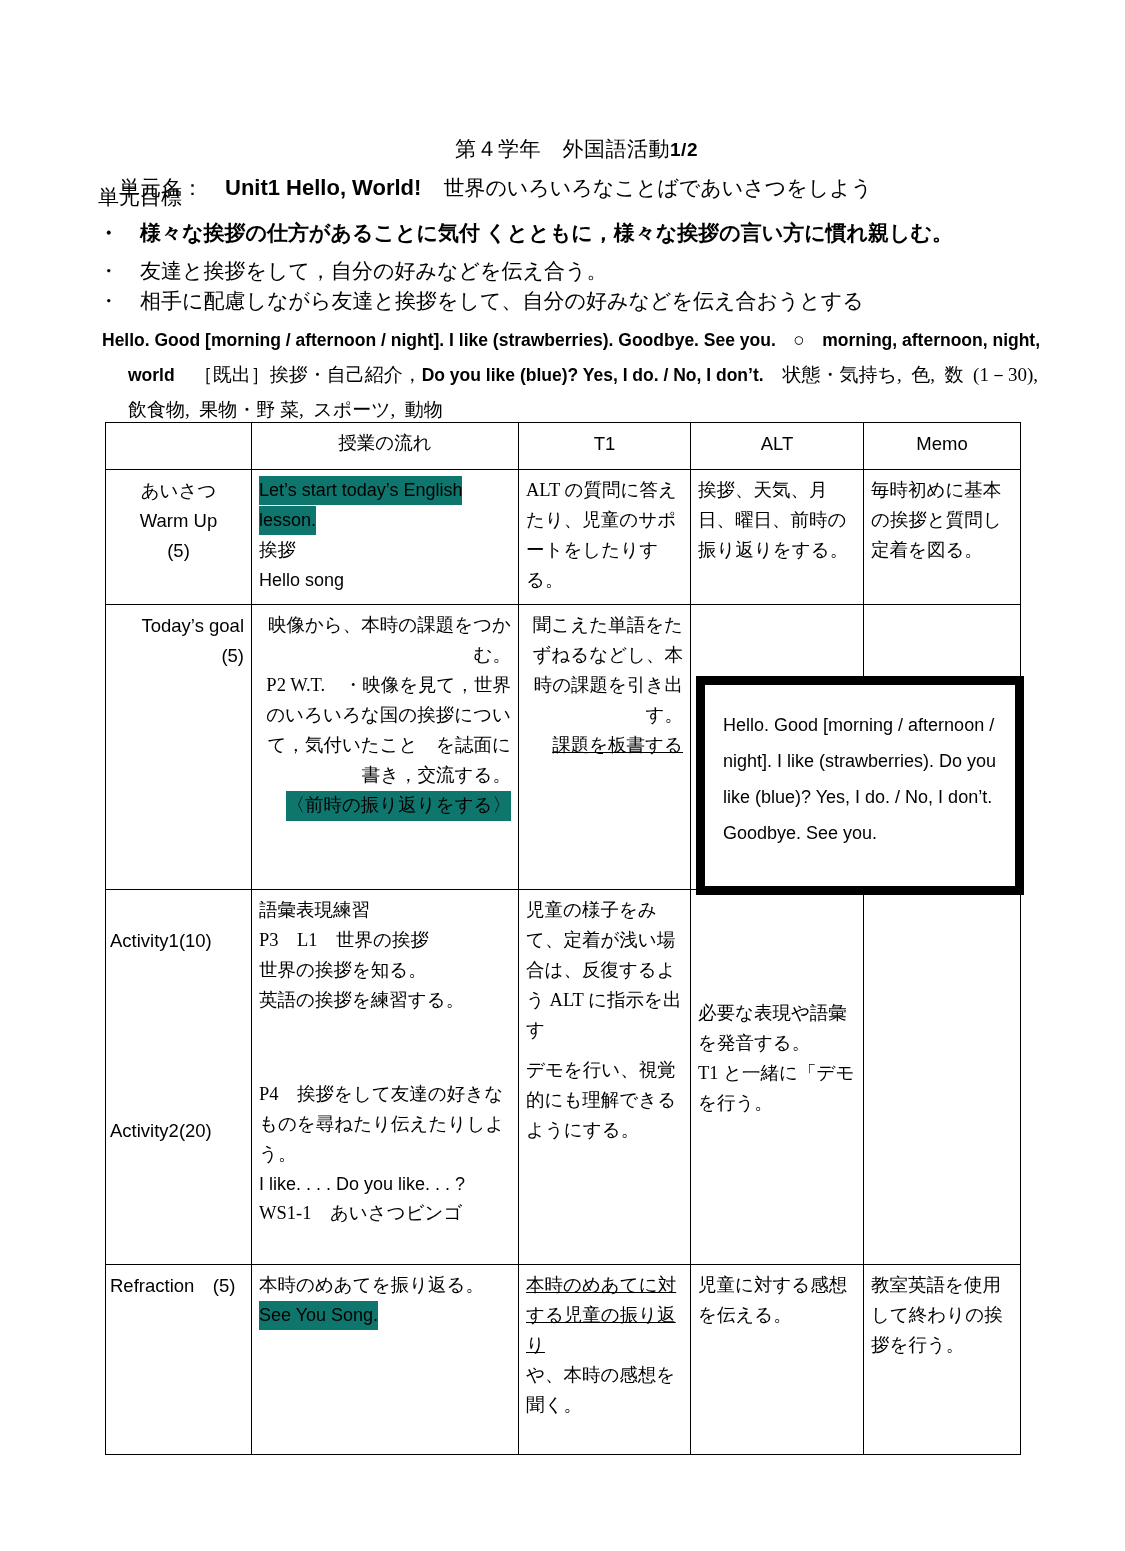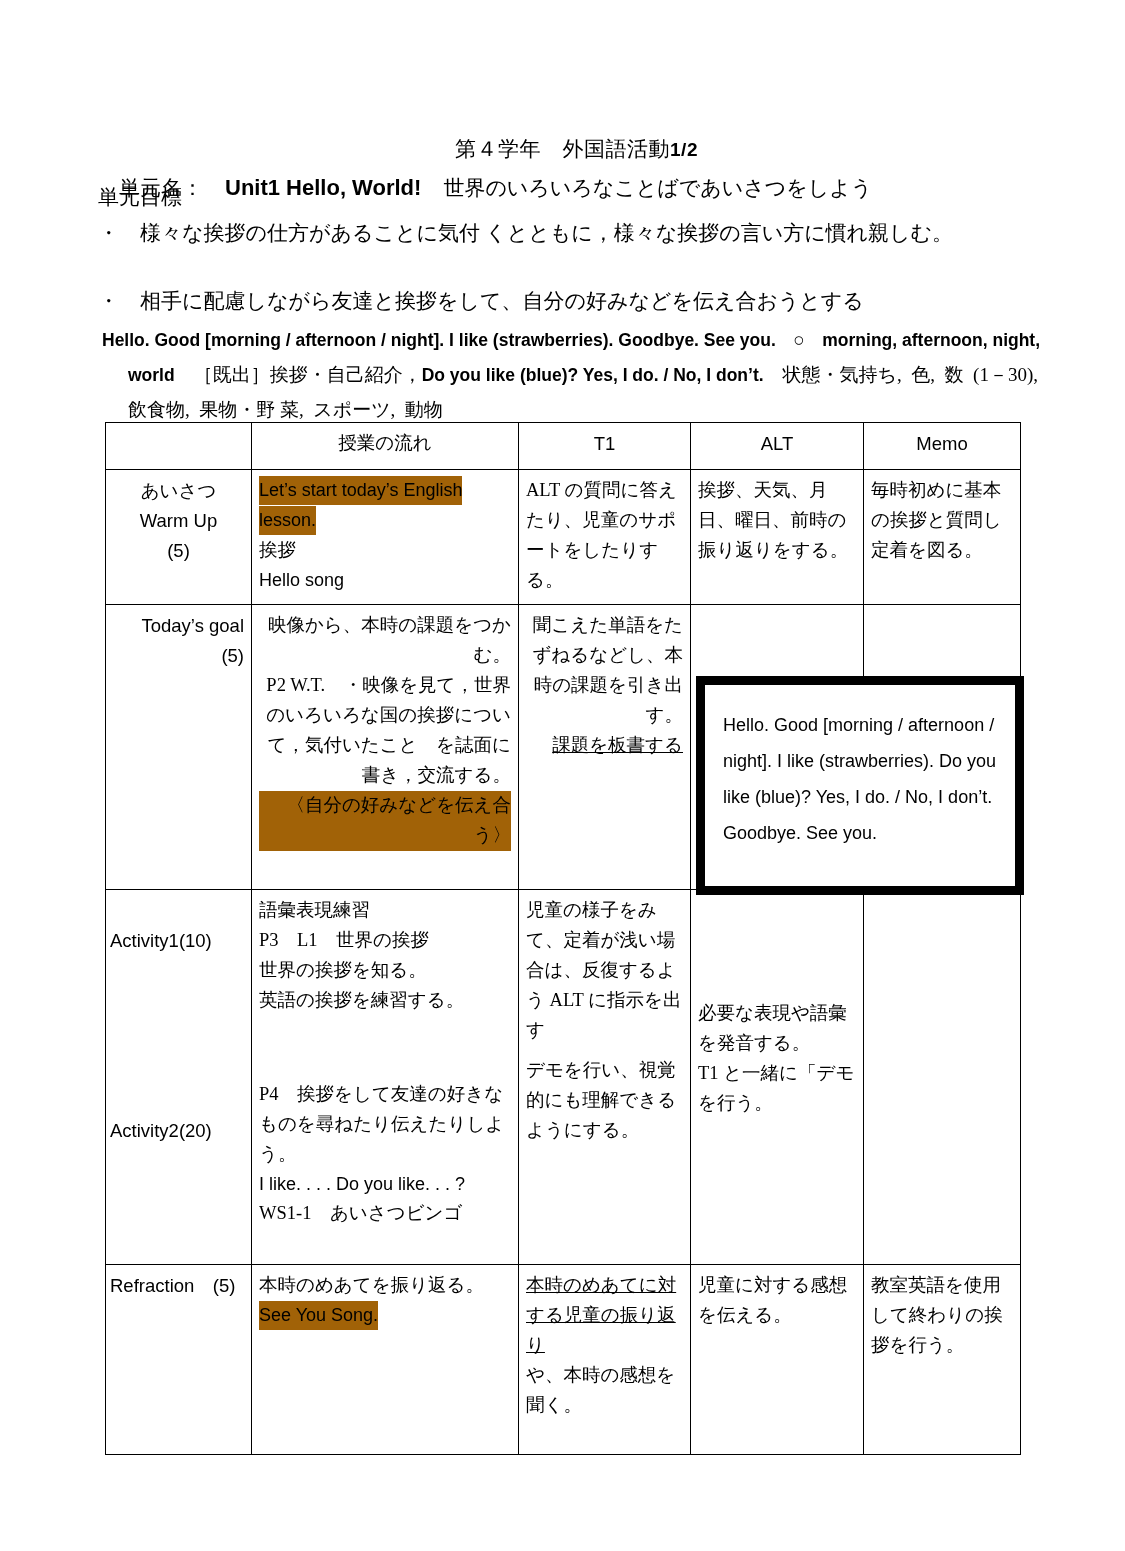--- a/index.html
+++ b/index.html
@@ -43,21 +43,21 @@
 
   .hdr-line {
     position: absolute;
     left: 98px;
     font-size: 21px;
     white-space: pre;
     line-height: 1.25;
   }
   .unit-name   { top: 148px; }
   .unit-goal   { top: 184px; }
-  .bullet-1    { top: 220px; }
+  .bullet-1    { top: 220px; font-weight: bold; }
   .bullet-2    { top: 258px; }
   .bullet-3    { top: 288px; }
 
   .en-inline {
     font-family: "Liberation Sans", "DejaVu Sans", sans-serif;
     font-size: 22px;
     font-weight: bold;
   }
 
   
@@ -120,21 +120,21 @@
   }
   .stage-cell.jpmix { font-family: Liberation Sans, sans-serif; }
   .stage-cell.leftal { text-align: left; padding-left: 4px; }
 
   .cell-line { white-space: pre-wrap; }
   .cell-line.en {
     font-family: "Liberation Sans", "DejaVu Sans", sans-serif;
     font-size: 18px;
   }
   .cell-line.hl {
-    background: #a16207;
+    background: #0f766e;
     display: inline-block;
   }
   .cell-line.ul { text-decoration: underline; }
 
   .flow-cell { line-height: 1.64; }
   .jp-cell   { line-height: 1.72; }
 
   .row-warm td    { height: 118px; }
   .row-goal td    { height: 270px; text-align: right; }
   .row-act td     { height: 360px; }
@@ -173,20 +173,21 @@
     <span>第４学年　外国語活動</span><span class="title-page-no">1/2</span>
   </div>
 
   <div class="hdr-line unit-name">
     <span>単元名：</span><span style="display:inline-block;width:22px"></span><span class="en-inline">Unit1 Hello, World!</span><span style="display:inline-block;width:22px"></span><span>世界のいろいろなことばであいさつをしよう</span>
   </div>
 
   <div class="hdr-line unit-goal">単元目標</div>
 
   <div class="hdr-line bullet-1">・　様々な挨拶の仕方があることに気付 くとともに，様々な挨拶の言い方に慣れ親しむ。</div>
+  <div class="hdr-line bullet-2">・　友達と挨拶をして，自分の好みなどを伝え合う。</div>
   <div class="hdr-line bullet-3">・　相手に配慮しながら友達と挨拶をして、自分の好みなどを伝え合おうとする</div>
 
   <div class="expr-block">
     <div class="expr-line"><span class="expr-en">Hello. Good [morning / afternoon / night]. I like (strawberries). Goodbye. See you.　</span><span class="expr-jp">○</span><span class="expr-en">　morning, afternoon, night,</span></div>
     <div class="expr-line indent"><span class="expr-en">world</span><span class="expr-jp">　［既出］挨拶・自己紹介，</span><span class="expr-en">Do you like (blue)? Yes, I do. / No, I don’t.</span><span class="expr-jp">　状態・気持ち,  色,  数  (1－30),</span></div>
     <div class="expr-line indent"><span class="expr-jp">飲食物,  果物・野 菜,  スポーツ,  動物</span></div>
   </div>
 
   <table class="lesson-table">
     <colgroup>
@@ -219,21 +220,21 @@
         <td class="jp-cell">挨拶、天気、月日、曜日、前時の振り返りをする。</td>
         <td class="jp-cell">毎時初めに基本の挨拶と質問し定着を図る。</td>
       </tr>
 
       <tr class="row-goal">
         <td class="stage-cell">Today’s goal
 (5)</td>
         <td class="flow-cell">
           <div class="cell-line">映像から、本時の課題をつかむ。</div>
           <div class="cell-line">P2 W.T.　・映像を見て，世界のいろいろな国の挨拶について，気付いたこと　を誌面に書き，交流する。</div>
-          <div class="cell-line hl">〈自分の好みなどを伝え合う〉</div>
+          <div class="cell-line hl">〈前時の振り返りをする〉</div>
         </td>
         <td class="jp-cell">
           <div class="cell-line">聞こえた単語をたずねるなどし、本時の課題を引き出す。</div>
           <div class="cell-line ul">課題を板書する</div>
         </td>
         <td class="jp-cell"></td>
         <td class="jp-cell"></td>
       </tr>
 
       <tr class="row-act">

